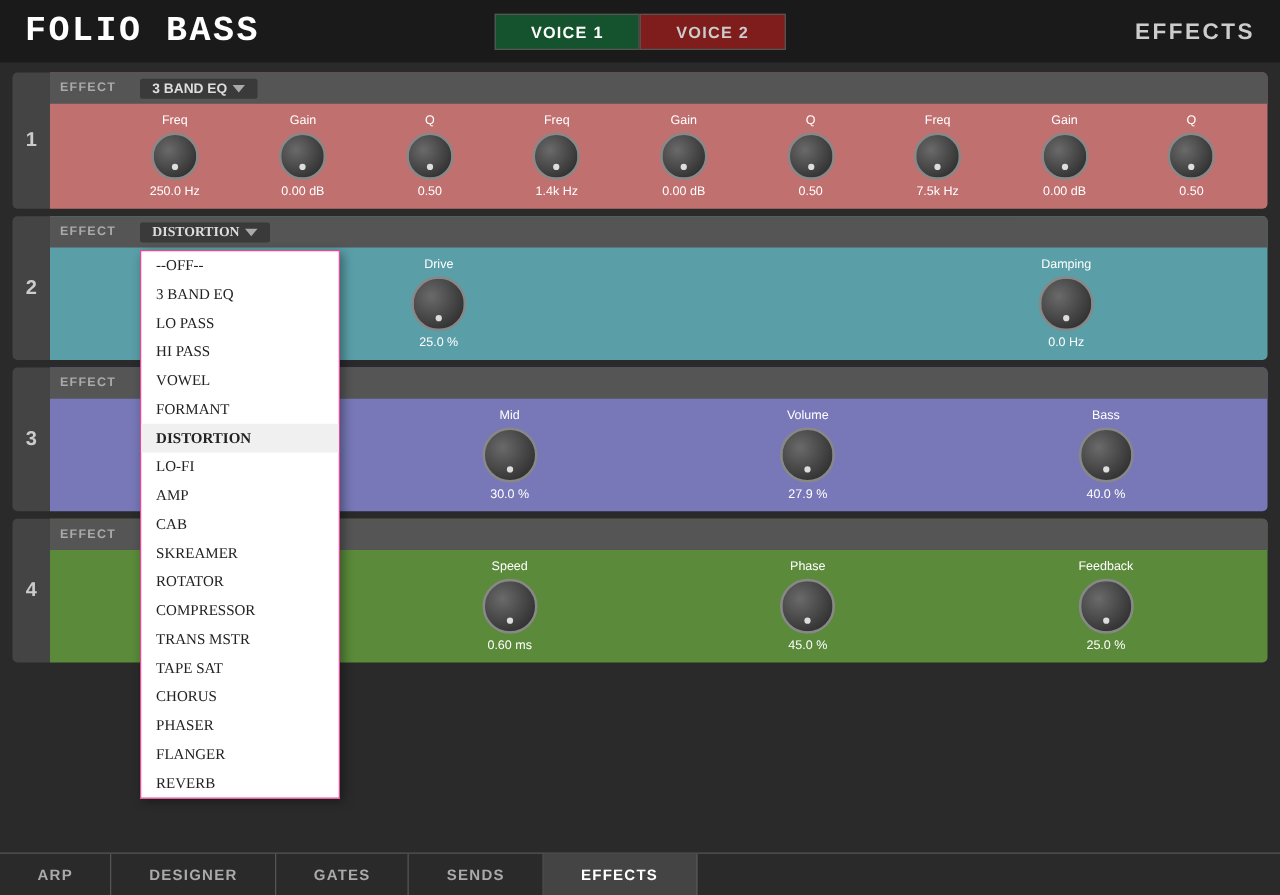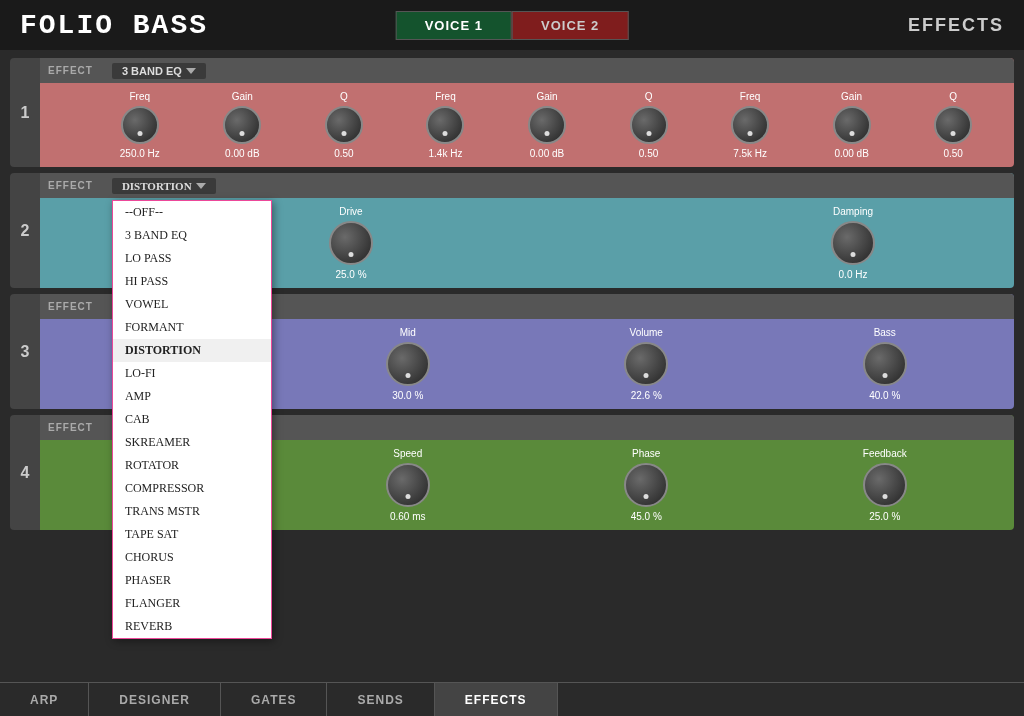--- a/index.html
+++ b/index.html
@@ -413,21 +413,21 @@
           <div class="knob">
               <div class="knob-dot"></div>
             </div>
           <span class="knob-value">30.0 %</span>
         </div>
         <div class="knob-group">
           <span class="knob-label">Volume</span>
           <div class="knob">
               <div class="knob-dot"></div>
             </div>
-          <span class="knob-value">22.6 %</span>
+          <span class="knob-value">27.9 %</span>
         </div>
         <div class="knob-group">
           <span class="knob-label">Bass</span>
           <div class="knob">
               <div class="knob-dot"></div>
             </div>
           <span class="knob-value">40.0 %</span>
         </div>
       </div>
     </div>

